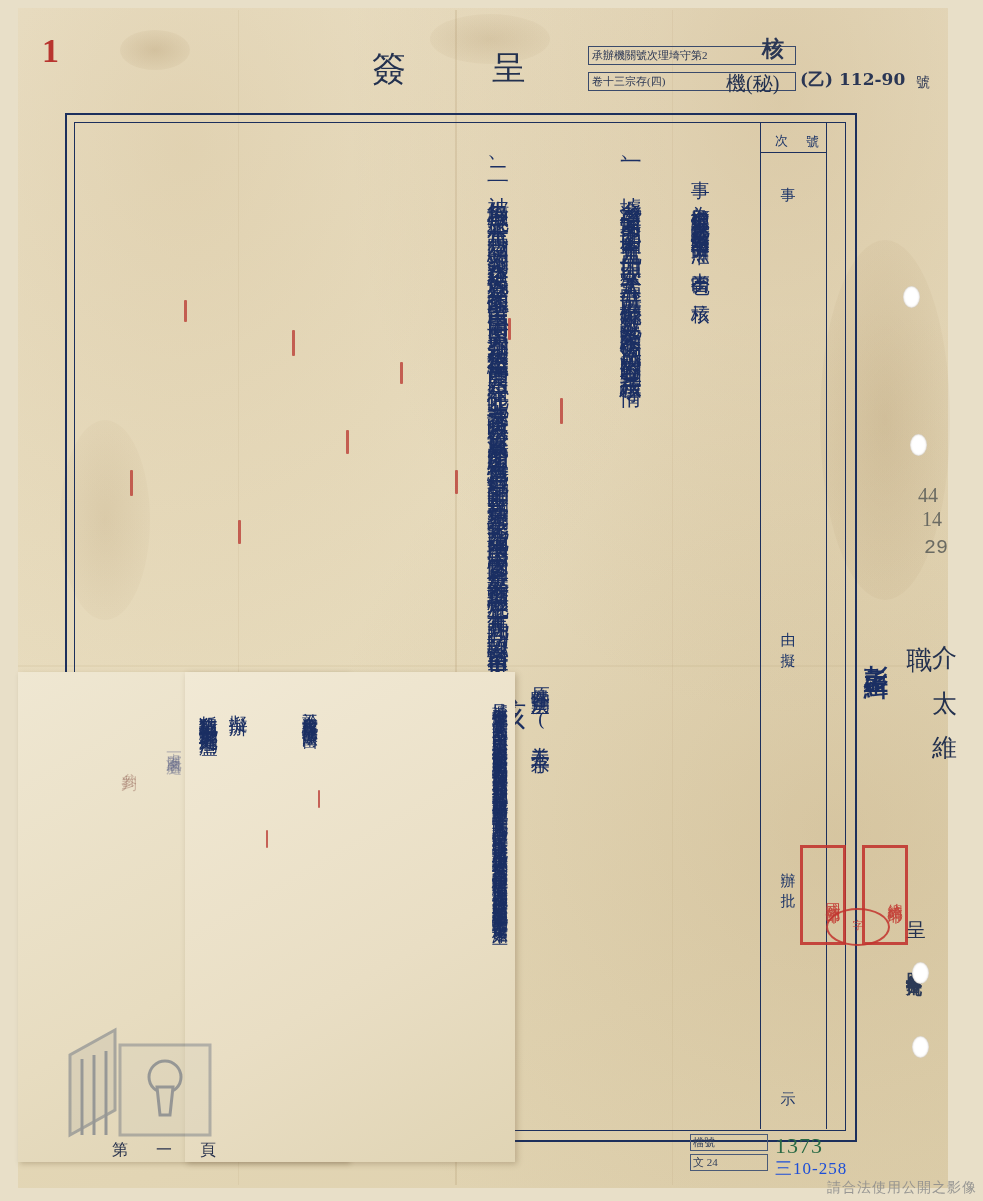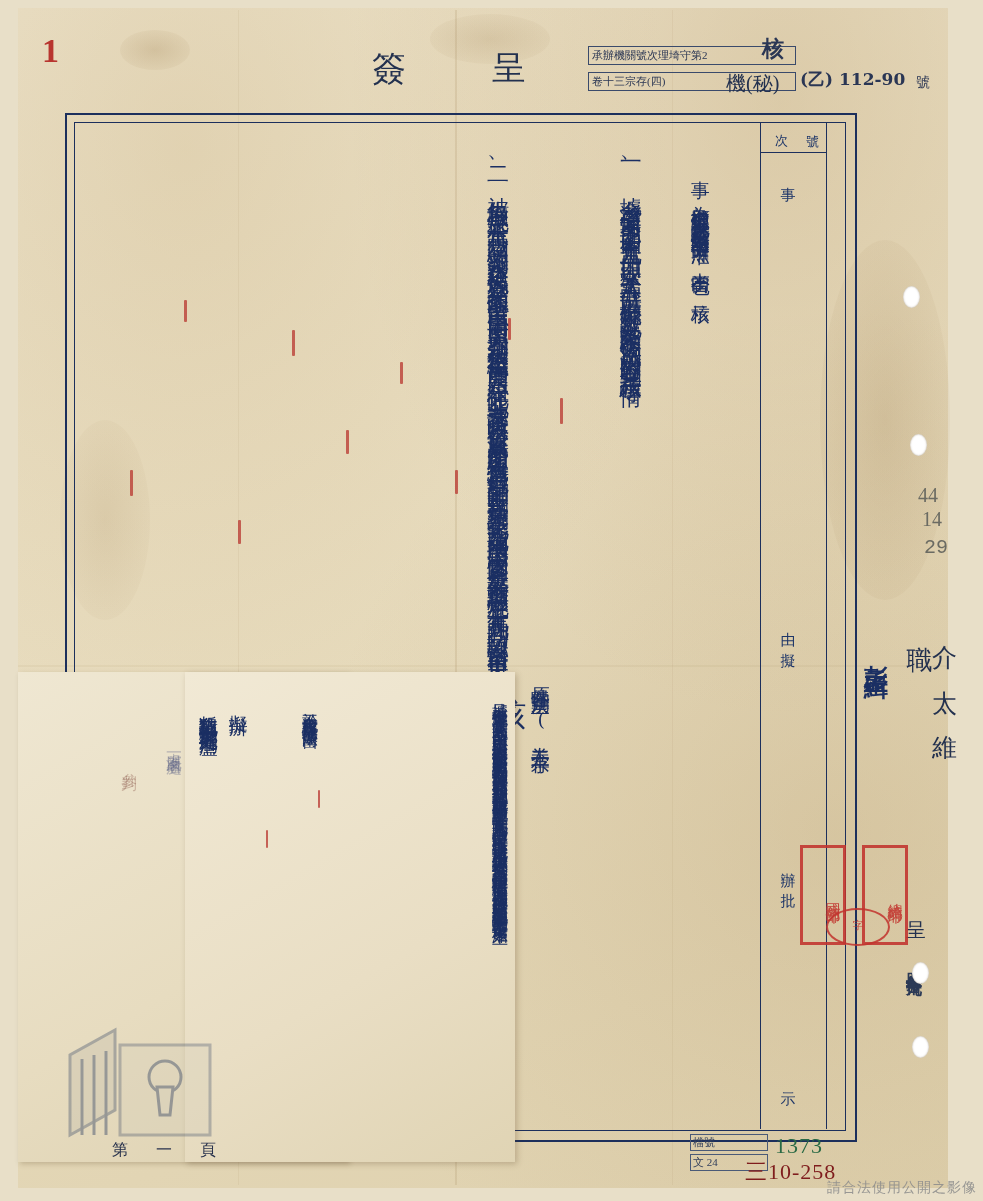--- a/index.html
+++ b/index.html
@@ -190,23 +190,23 @@
   .num-stamp {
     position: absolute;
     left: 775px; top: 1133px;
     font-size: 22px;
     color: #2a6a45;
     font-family: "Liberation Serif", serif;
     letter-spacing: 1px;
   }
   .num-stamp2 {
     position: absolute;
-    left: 745px; top: 1157px;
-    font-size: 22px;
-    color: #7f1d1d;
+    left: 775px; top: 1157px;
+    font-size: 17px;
+    color: #1d4ed8;
     letter-spacing: 1px;
   }
   .watermark {
     position: absolute;
     right: 6px; bottom: 4px;
     font-size: 14px;
     color: #8b8b8b;
     letter-spacing: 1px;
     opacity: 0.85;
   }

